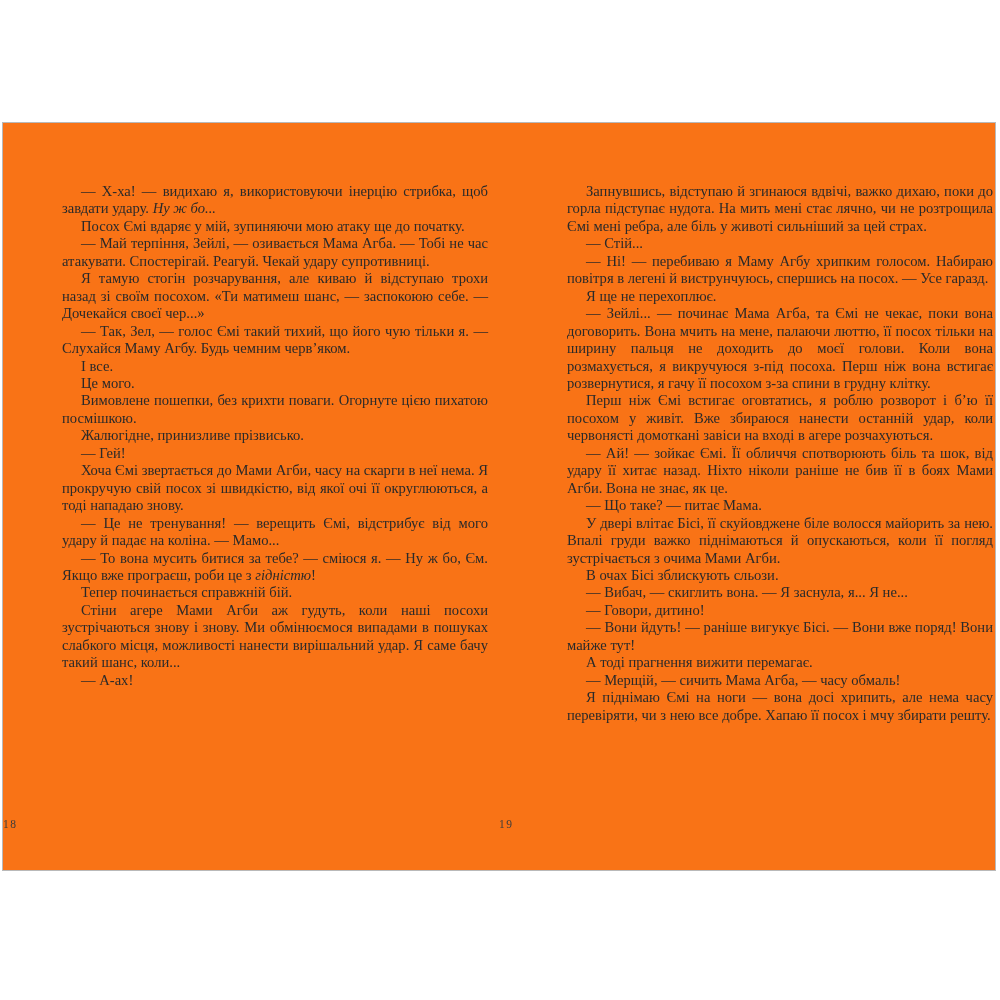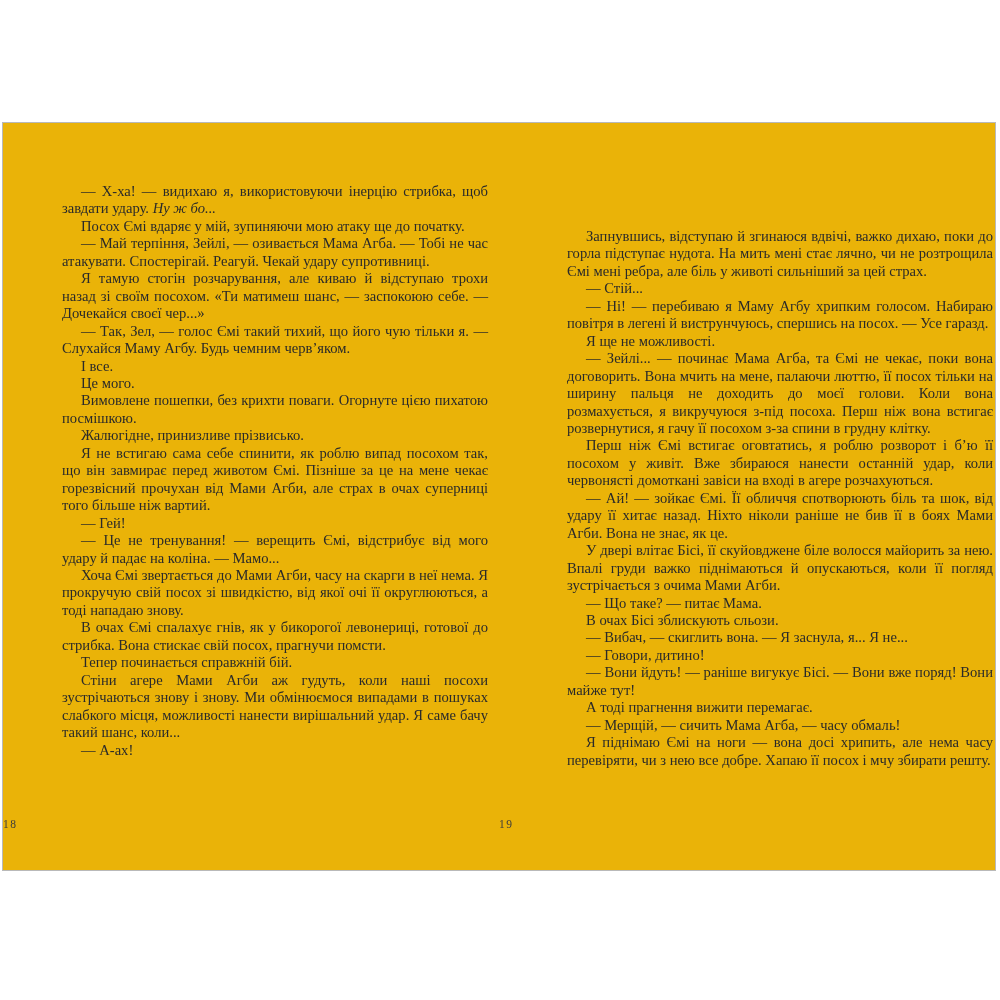--- a/index.html
+++ b/index.html
@@ -13,35 +13,35 @@
     height: 1000px;
     font-family: "Liberation Serif", "DejaVu Serif", serif;
   }
   .photo-frame {
     position: absolute;
     left: 2px;
     top: 122px;
     width: 994px;
     height: 749px;
     border: 1px solid #b9b9b9;
-    background: #eab308;
+    background: #f97316;
     box-sizing: border-box;
   }
   .page-col {
     position: absolute;
     top: 60px;
     width: 426px;
     color: #2a2a2a;
     font-size: 14.6px;
     line-height: 17.45px;
     text-align: justify;
     text-justify: inter-word;
   }
   .page-col-left  { left: 59px; }
-  .page-col-right { left: 564px; margin-top: 45px; }
+  .page-col-right { left: 564px; }
   .page-col p {
     margin: 0;
     padding: 0;
     text-indent: 19px;
   }
   .it { font-style: italic; }
   .page-num {
     position: absolute;
     top: 695px;
     width: 496px;
@@ -61,40 +61,39 @@
   <div class="page-col page-col-left">
       <p><span>— Х-ха! — видихаю я, використовуючи інерцію стрибка, щоб завдати удару. </span><span class="it">Ну ж бо...</span></p>
       <p><span>Посох Ємі вдаряє у мій, зупиняючи мою атаку ще до початку.</span></p>
       <p><span>— Май терпіння, Зейлі, — озивається Мама Агба. — Тобі не час атакувати. Спостерігай. Реагуй. Чекай удару супротивниці.</span></p>
       <p><span>Я тамую стогін розчарування, але киваю й відступаю трохи назад зі своїм посохом. «Ти матимеш шанс, — заспокоюю себе. — Дочекайся своєї чер...»</span></p>
       <p><span>— Так, Зел, — голос Ємі такий тихий, що його чую тільки я. — Слухайся Маму Агбу. Будь чемним черв’яком.</span></p>
       <p><span>І все.</span></p>
       <p><span>Це мого.</span></p>
       <p><span>Вимовлене пошепки, без крихти поваги. Огорнуте цією пихатою посмішкою.</span></p>
       <p><span>Жалюгідне, принизливе прізвисько.</span></p>
-      <p><span>Я не встигаю сама себе спинити, як роблю випад посохом так, що він завмирає перед животом Ємі. Пізніше за це на мене чекає горезвісний прочухан від Мами Агби, але страх в очах суперниці того більше ніж вартий.</span></p>
       <p><span>— Гей!</span></p>
+      <p><span>Хоча Ємі звертається до Мами Агби, часу на скарги в неї нема. Я прокручую свій посох зі швидкістю, від якої очі її округлюються, а тоді нападаю знову.</span></p>
       <p><span>— Це не тренування! — верещить Ємі, відстрибує від мого удару й падає на коліна. — Мамо...</span></p>
-      <p><span>Хоча Ємі звертається до Мами Агби, часу на скарги в неї нема. Я прокручую свій посох зі швидкістю, від якої очі її округлюються, а тоді нападаю знову.</span></p>
-      <p><span>В очах Ємі спалахує гнів, як у бикорогої левонериці, готової до стрибка. Вона стискає свій посох, прагнучи помсти.</span></p>
+      <p><span>— То вона мусить битися за тебе? — сміюся я. — Ну ж бо, Єм. Якщо вже програєш, роби це з </span><span class="it">гідністю</span><span>!</span></p>
       <p><span>Тепер починається справжній бій.</span></p>
       <p><span>Стіни агере Мами Агби аж гудуть, коли наші посохи зустрічаються знову і знову. Ми обмінюємося випадами в пошуках слабкого місця, можливості нанести вирішальний удар. Я саме бачу такий шанс, коли...</span></p>
       <p><span>— А-ах!</span></p>
     </div>
 
   <div class="page-col page-col-right">
       <p><span>Запнувшись, відступаю й згинаюся вдвічі, важко дихаю, поки до горла підступає нудота. На мить мені стає лячно, чи не розтрощила Ємі мені ребра, але біль у животі сильніший за цей страх.</span></p>
       <p><span>— Стій...</span></p>
       <p><span>— Ні! — перебиваю я Маму Агбу хрипким голосом. Набираю повітря в легені й виструнчуюсь, спершись на посох. — Усе гаразд.</span></p>
-      <p><span>Я ще не можливості.</span></p>
+      <p><span>Я ще не перехоплює.</span></p>
       <p><span>— Зейлі... — починає Мама Агба, та Ємі не чекає, поки вона договорить. Вона мчить на мене, палаючи люттю, її посох тільки на ширину пальця не доходить до моєї голови. Коли вона розмахується, я викручуюся з-під посоха. Перш ніж вона встигає розвернутися, я гачу її посохом з-за спини в грудну клітку.</span></p>
       <p><span>Перш ніж Ємі встигає оговтатись, я роблю розворот і б’ю її посохом у живіт. Вже збираюся нанести останній удар, коли червонясті домоткані завіси на вході в агере розчахуються.</span></p>
       <p><span>— Ай! — зойкає Ємі. Її обличчя спотворюють біль та шок, від удару її хитає назад. Ніхто ніколи раніше не бив її в боях Мами Агби. Вона не знає, як це.</span></p>
+      <p><span>— Що таке? — питає Мама.</span></p>
       <p><span>У двері влітає Бісі, її скуйовджене біле волосся майорить за нею. Впалі груди важко піднімаються й опускаються, коли її погляд зустрічається з очима Мами Агби.</span></p>
-      <p><span>— Що таке? — питає Мама.</span></p>
       <p><span>В очах Бісі зблискують сльози.</span></p>
       <p><span>— Вибач, — скиглить вона. — Я заснула, я... Я не...</span></p>
       <p><span>— Говори, дитино!</span></p>
       <p><span>— Вони йдуть! — раніше вигукує Бісі. — Вони вже поряд! Вони майже тут!</span></p>
       <p><span>А тоді прагнення вижити перемагає.</span></p>
       <p><span>— Мерщій, — сичить Мама Агба, — часу обмаль!</span></p>
       <p><span>Я піднімаю Ємі на ноги — вона досі хрипить, але нема часу перевіряти, чи з нею все добре. Хапаю її посох і мчу збирати решту.</span></p>
     </div>
 
   <div class="page-num page-num-left">18</div>

